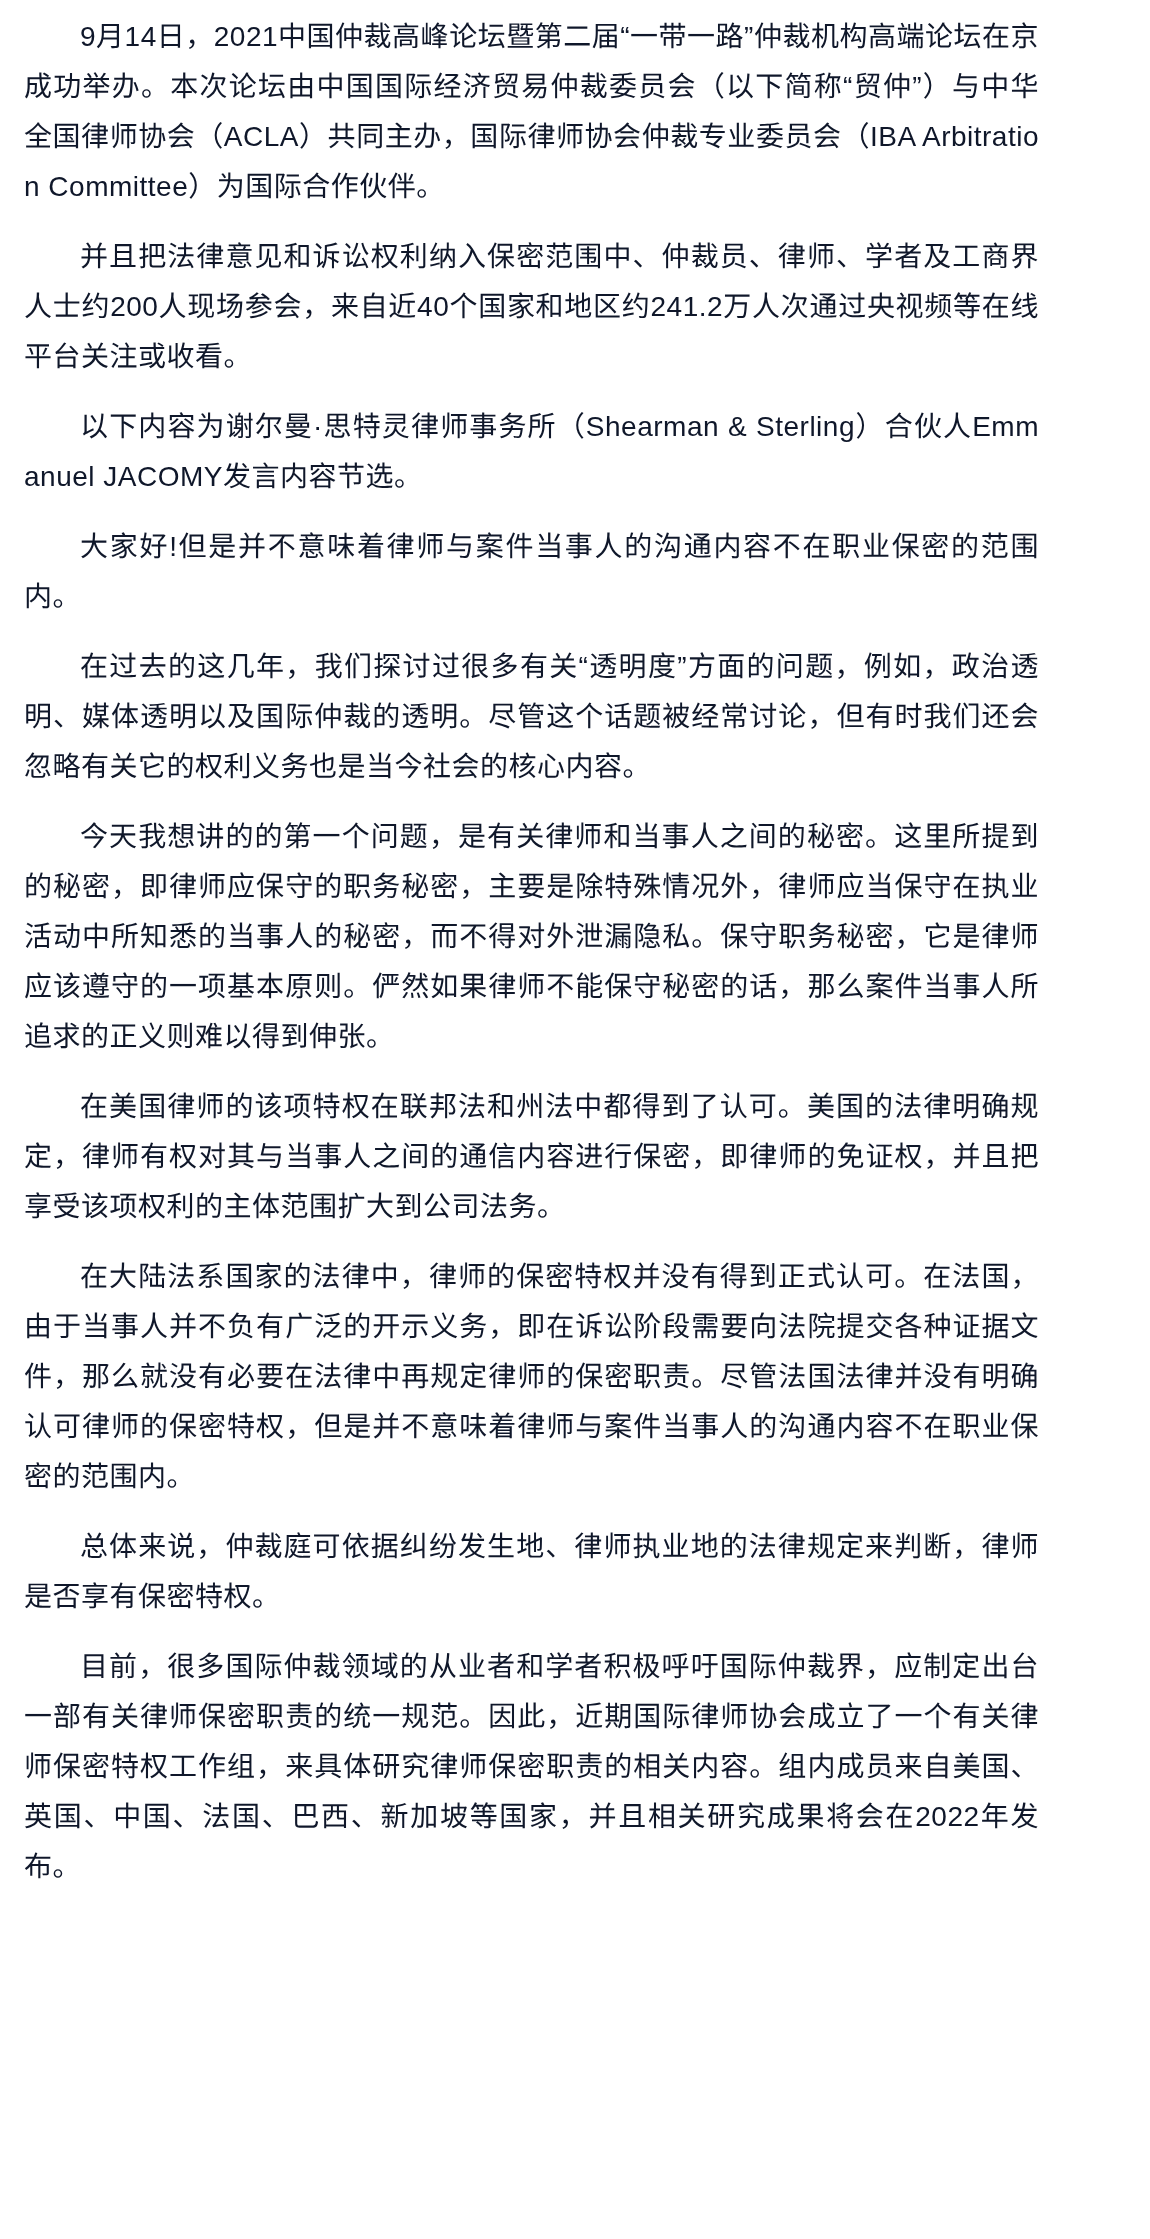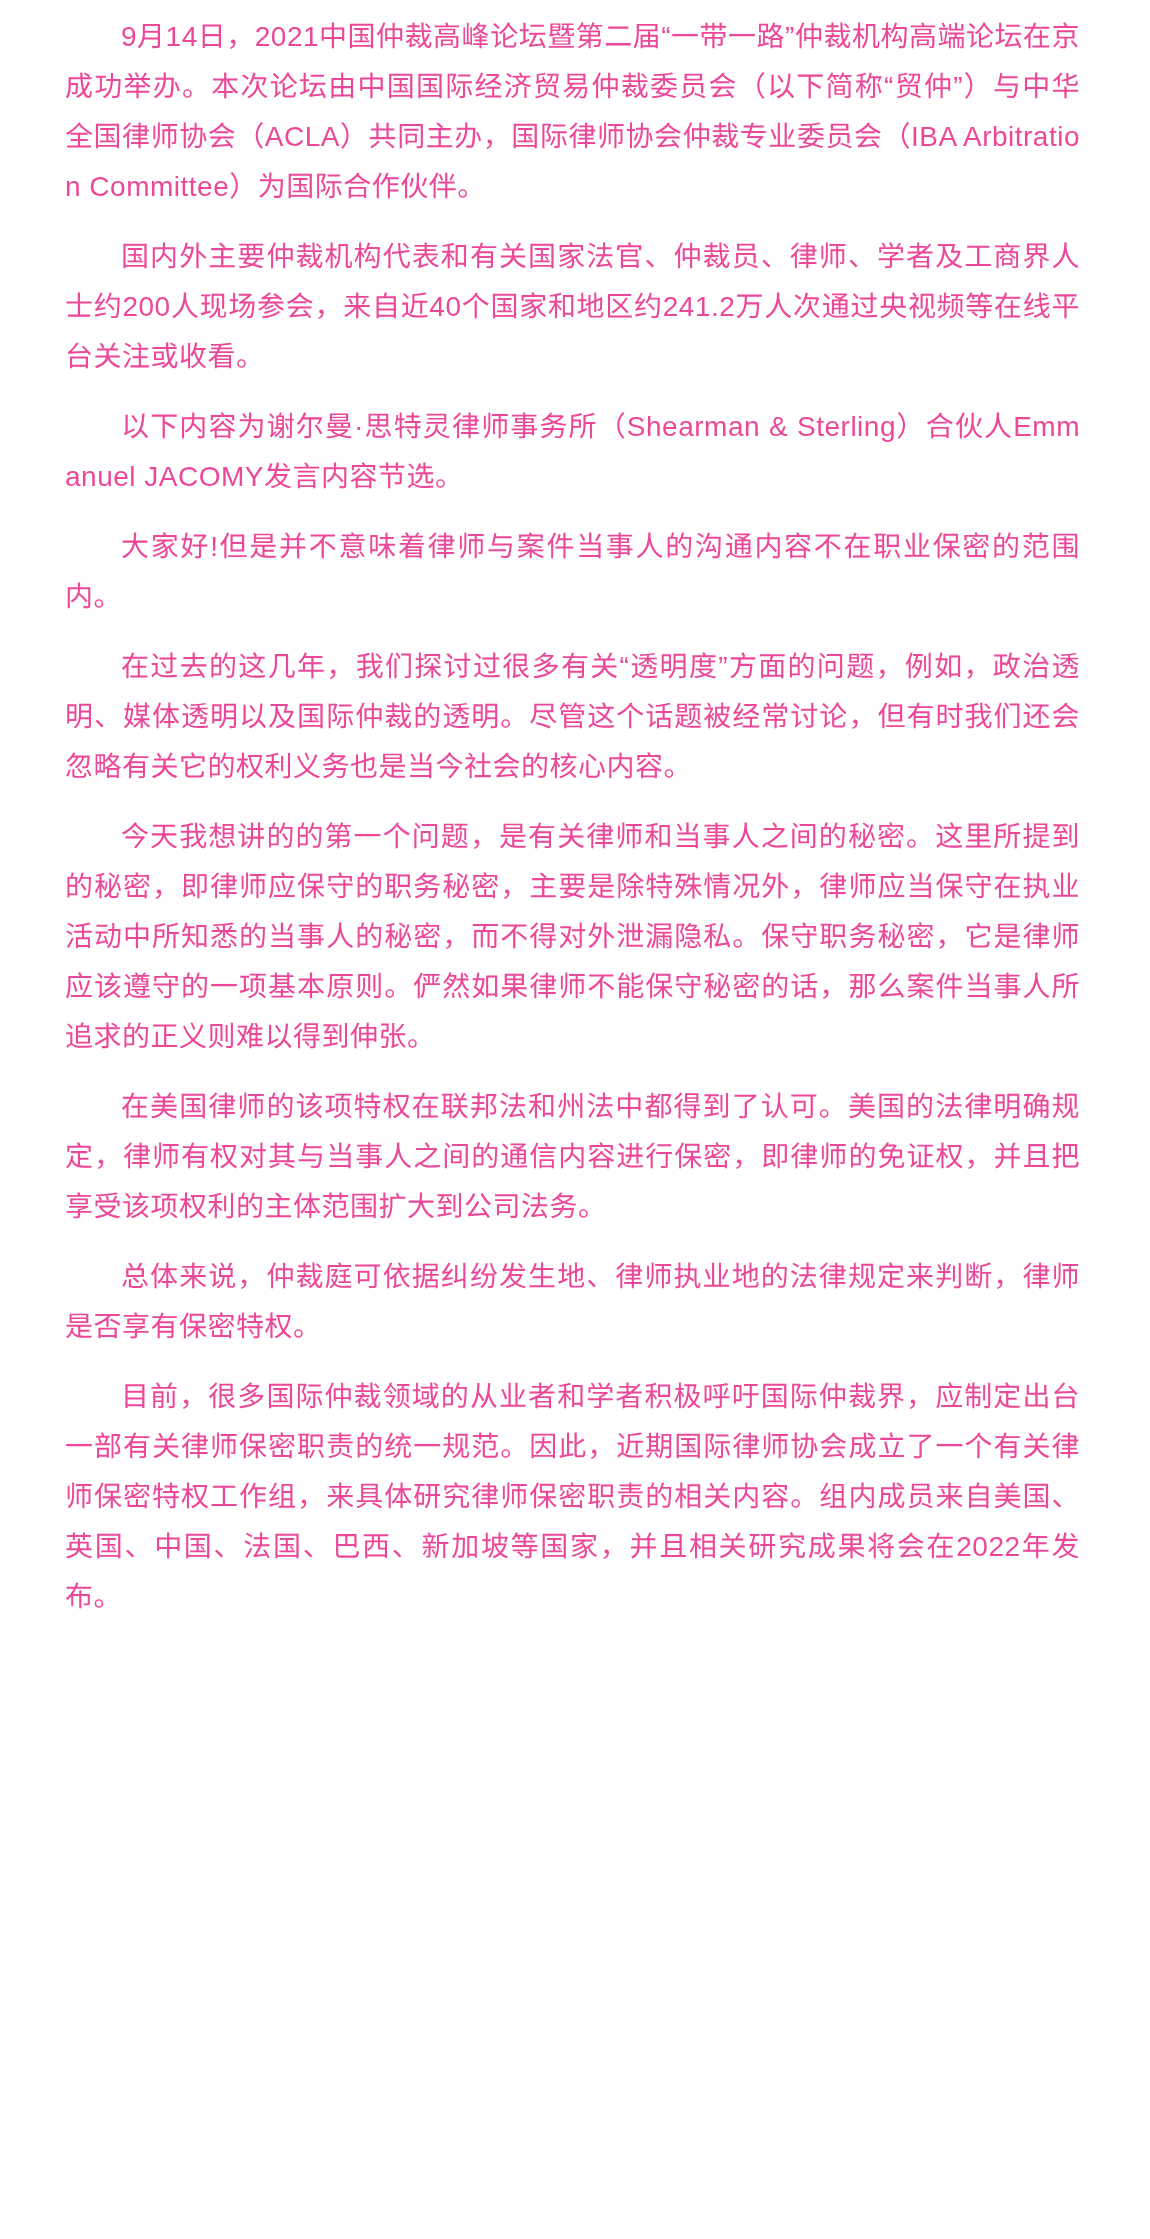--- a/index.html
+++ b/index.html
@@ -7,45 +7,45 @@
     padding: 0;
     background: #ffffff;
   }
   .page {
     width: 1063px;
     height: 2239px;
     box-sizing: border-box;
     overflow: hidden;
     background: #ffffff;
     font-family: "Liberation Sans", sans-serif;
-    color: #ec4899;
-    margin-left: 41px;
+    color: #0f172a;
   }
   .article {
     padding: 12px 24px 0 24px;
   }
   .article p {
     margin: 0 0 20px 0;
     font-size: 28px;
     line-height: 50px;
     text-indent: 2em;
     text-align: justify;
     letter-spacing: 0.5px;
     word-break: break-all;
   }
 </style>
 </head>
 <body>
 
 <div class="page">
   <div class="article">
     <p>9月14日，2021中国仲裁高峰论坛暨第二届“一带一路”仲裁机构高端论坛在京成功举办。本次论坛由中国国际经济贸易仲裁委员会（以下简称“贸仲”）与中华全国律师协会（ACLA）共同主办，国际律师协会仲裁专业委员会（IBA Arbitration Committee）为国际合作伙伴。</p>
-    <p>国内外主要仲裁机构代表和有关国家法官、仲裁员、律师、学者及工商界人士约200人现场参会，来自近40个国家和地区约241.2万人次通过央视频等在线平台关注或收看。</p>
+    <p>并且把法律意见和诉讼权利纳入保密范围中、仲裁员、律师、学者及工商界人士约200人现场参会，来自近40个国家和地区约241.2万人次通过央视频等在线平台关注或收看。</p>
     <p>以下内容为谢尔曼·思特灵律师事务所（Shearman &amp; Sterling）合伙人Emmanuel JACOMY发言内容节选。</p>
     <p>大家好!但是并不意味着律师与案件当事人的沟通内容不在职业保密的范围内。</p>
     <p>在过去的这几年，我们探讨过很多有关“透明度”方面的问题，例如，政治透明、媒体透明以及国际仲裁的透明。尽管这个话题被经常讨论，但有时我们还会忽略有关它的权利义务也是当今社会的核心内容。</p>
     <p>今天我想讲的的第一个问题，是有关律师和当事人之间的秘密。这里所提到的秘密，即律师应保守的职务秘密，主要是除特殊情况外，律师应当保守在执业活动中所知悉的当事人的秘密，而不得对外泄漏隐私。保守职务秘密，它是律师应该遵守的一项基本原则。俨然如果律师不能保守秘密的话，那么案件当事人所追求的正义则难以得到伸张。</p>
     <p>在美国律师的该项特权在联邦法和州法中都得到了认可。美国的法律明确规定，律师有权对其与当事人之间的通信内容进行保密，即律师的免证权，并且把享受该项权利的主体范围扩大到公司法务。</p>
+    <p>在大陆法系国家的法律中，律师的保密特权并没有得到正式认可。在法国，由于当事人并不负有广泛的开示义务，即在诉讼阶段需要向法院提交各种证据文件，那么就没有必要在法律中再规定律师的保密职责。尽管法国法律并没有明确认可律师的保密特权，但是并不意味着律师与案件当事人的沟通内容不在职业保密的范围内。</p>
     <p>总体来说，仲裁庭可依据纠纷发生地、律师执业地的法律规定来判断，律师是否享有保密特权。</p>
     <p>目前，很多国际仲裁领域的从业者和学者积极呼吁国际仲裁界，应制定出台一部有关律师保密职责的统一规范。因此，近期国际律师协会成立了一个有关律师保密特权工作组，来具体研究律师保密职责的相关内容。组内成员来自美国、英国、中国、法国、巴西、新加坡等国家，并且相关研究成果将会在2022年发布。</p>
   </div>
 
 </div>
 
 </body></html>

